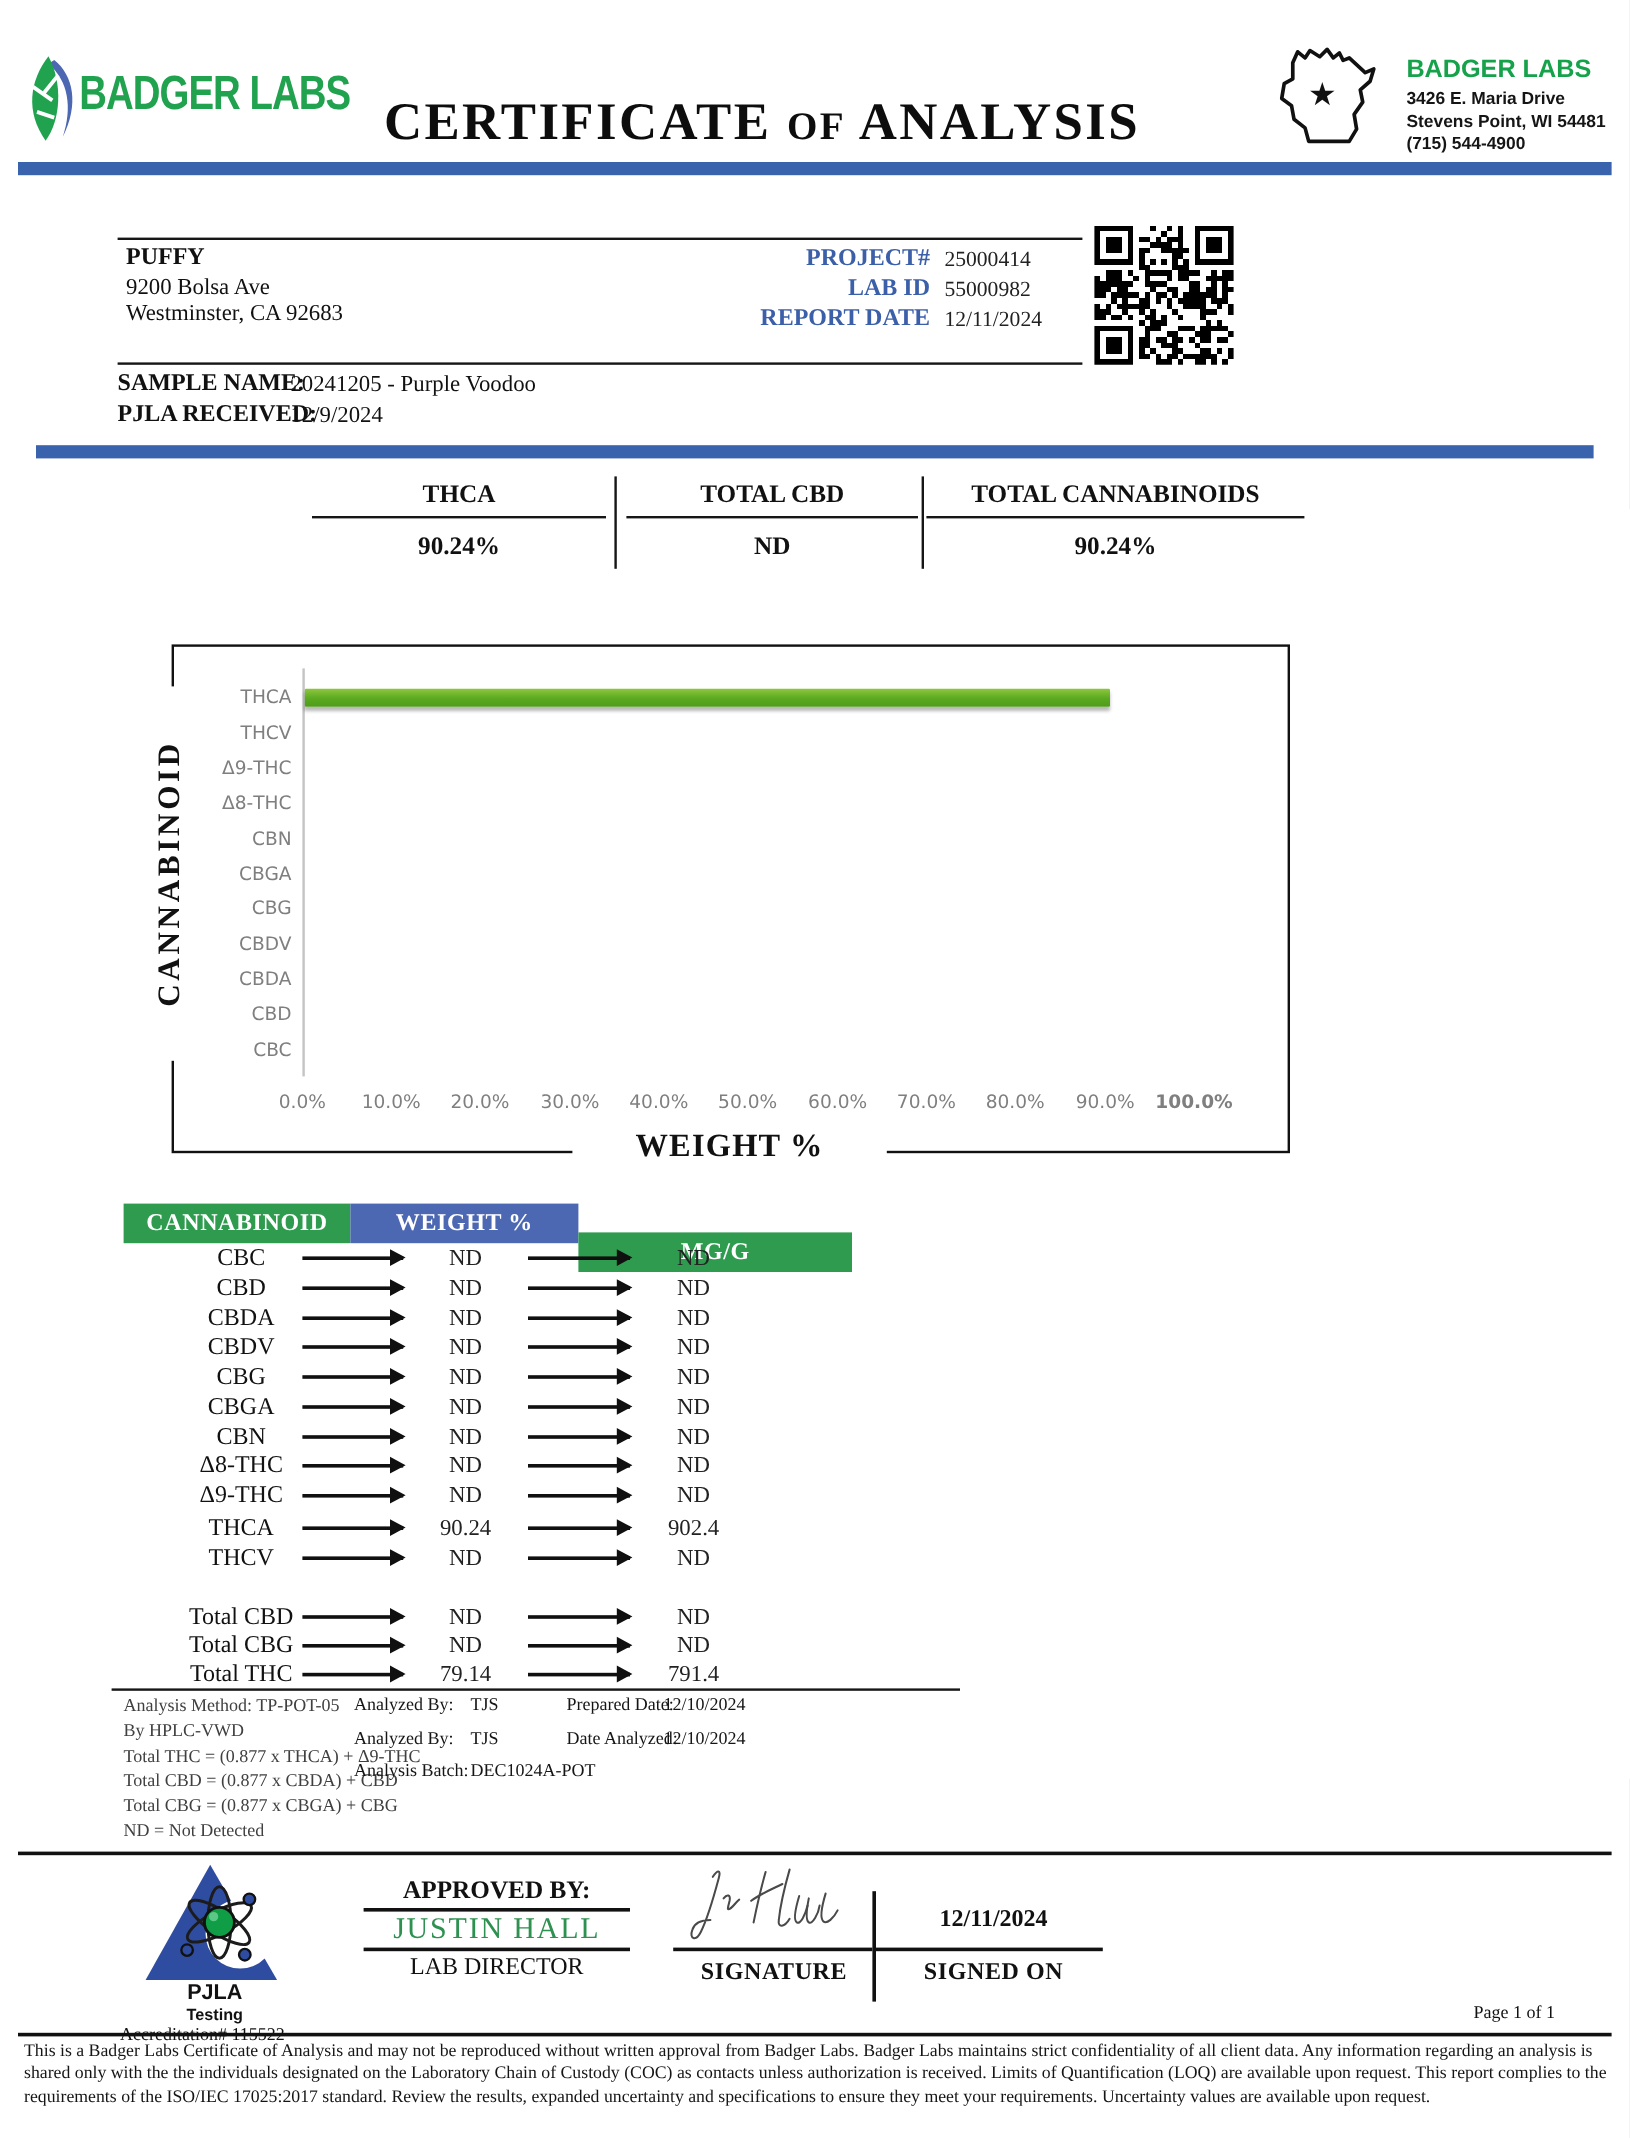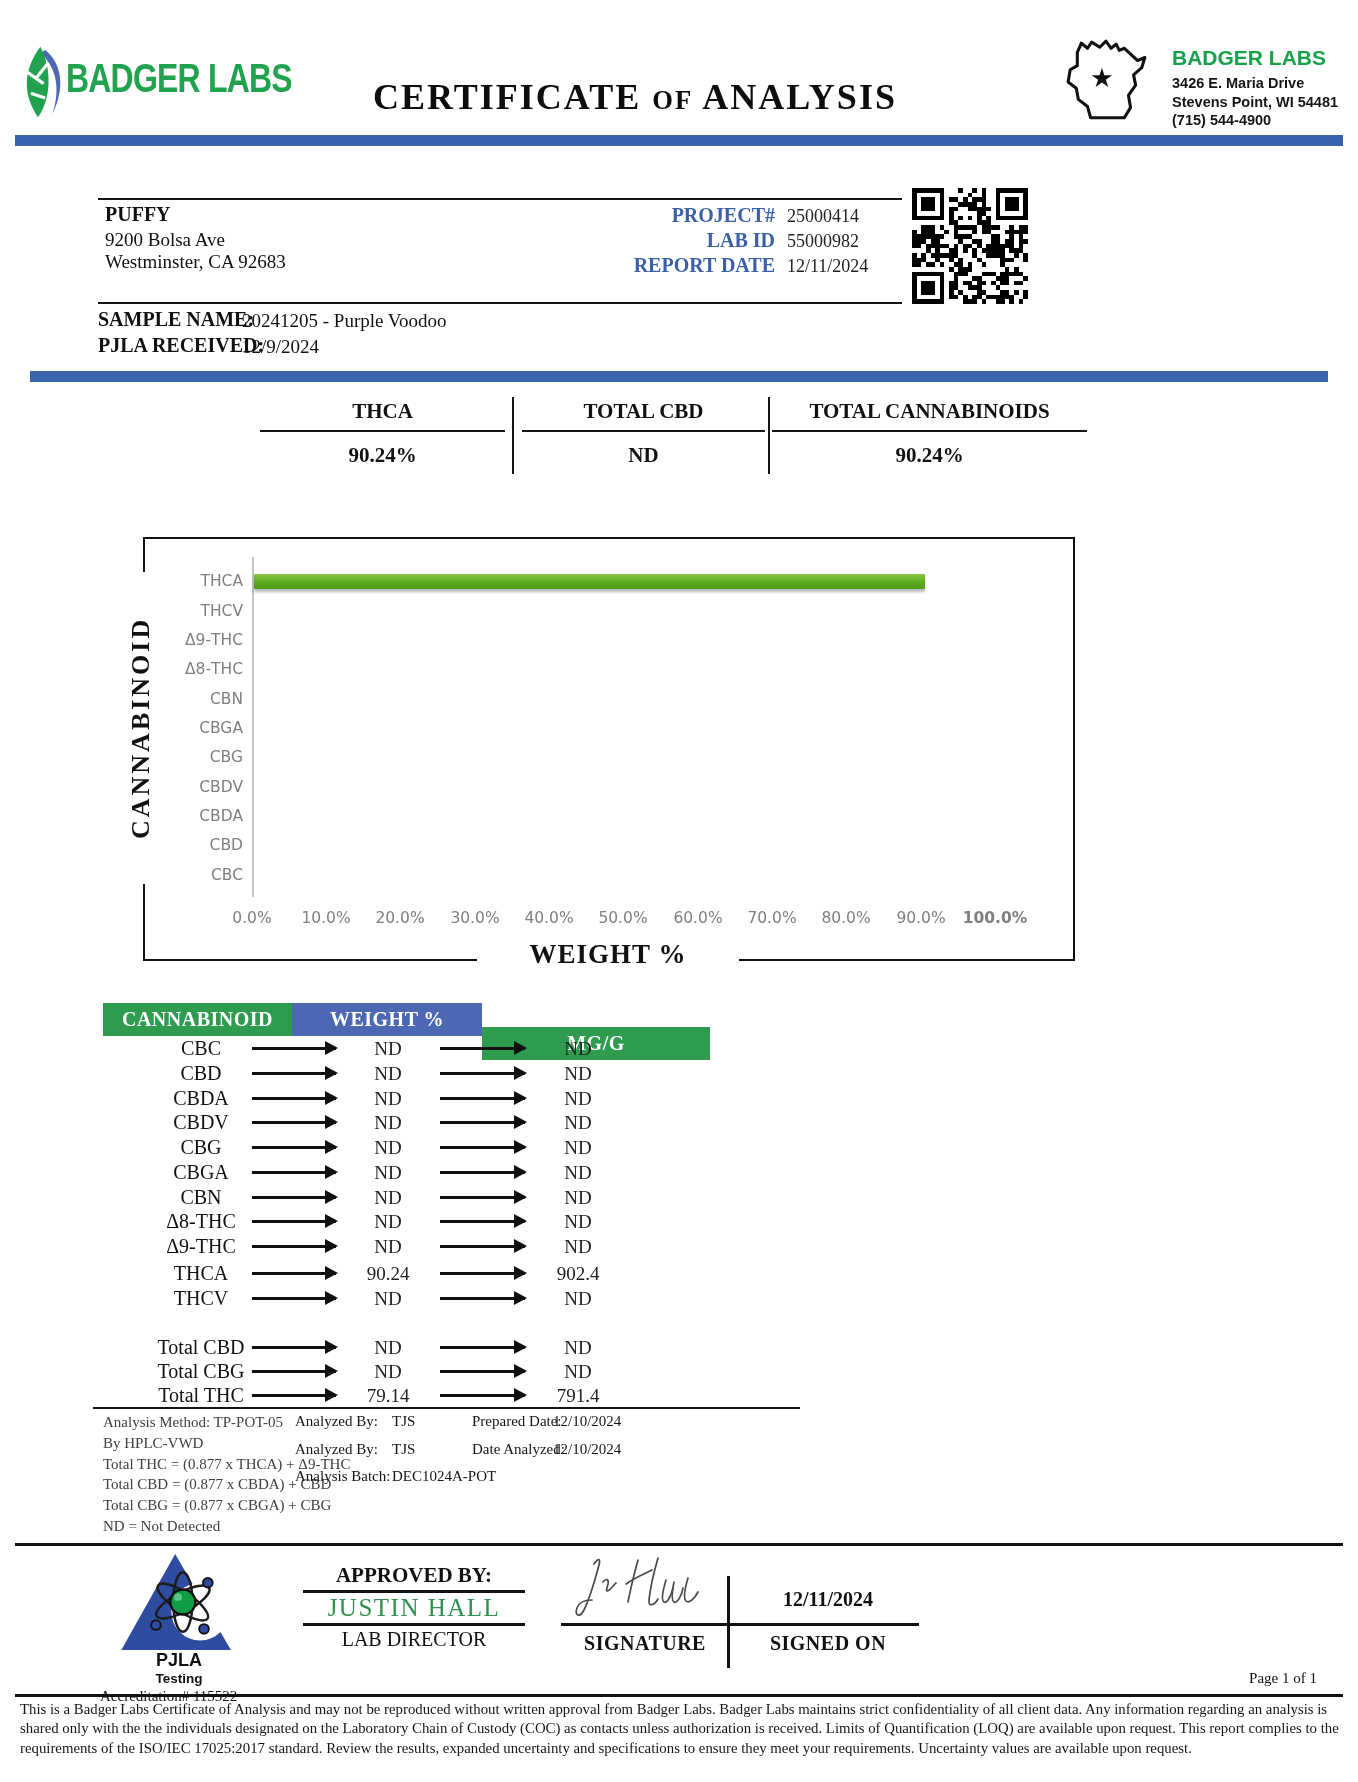--- a/index.html
+++ b/index.html
@@ -3,21 +3,21 @@
 <meta charset="utf-8">
 <style>
   html,body{margin:0;padding:0;background:#e8e8e8;}
   .page{position:relative;width:1358px;height:1782px;background:#fff;overflow:hidden;
         font-family:"Liberation Serif",serif;color:#111;margin:0 auto;}
   .abs{position:absolute;}
 
   
   .logo-text{left:66px;top:56px;font-family:"Liberation Sans",sans-serif;font-weight:700;
              font-size:40px;color:#21a24f;letter-spacing:-1px;transform:scaleX(0.80);transform-origin:left center;white-space:nowrap;}
-  .cert-title{left:315px;top:76px;width:640px;text-align:center;font-weight:700;font-size:36px;
+  .cert-title{left:315px;top:76px;width:640px;text-align:center;font-weight:700;font-size:44px;
               letter-spacing:2px;color:#0d0d0d;white-space:nowrap;}
   .cert-title .of{font-size:0.74em;}
   .lab-name{left:1172px;top:46px;font-family:"Liberation Sans",sans-serif;font-weight:700;
             font-size:21px;color:#16a24b;white-space:nowrap;}
   .lab-addr{left:1172px;top:74px;font-family:"Liberation Sans",sans-serif;font-weight:700;
             font-size:14.5px;line-height:18.5px;color:#151515;}
   .bluebar{background:#3a63ad;height:11px;}
   .bar1{left:15px;top:135px;width:1328px;}
   .bar2{left:30px;top:371px;width:1298px;}
 
@@ -101,21 +101,21 @@
   .appr-name{left:298px;top:1594px;width:232px;text-align:center;font-size:25px;color:#2e9150;letter-spacing:1.5px;}
   .appr-l2{left:303px;top:1623px;width:222px;height:3px;background:#111;}
   .appr-title{left:303px;top:1628px;width:222px;text-align:center;font-size:20px;}
   .sig-svg{left:570px;top:1550px;width:150px;height:72px;}
   .sig-line{left:561px;top:1623px;width:166px;height:3px;background:#111;}
   .sig-div{left:727px;top:1576px;width:3px;height:92px;background:#111;}
   .signed-date{left:737px;top:1588px;width:182px;text-align:center;font-size:20px;font-weight:700;}
   .date-line{left:729px;top:1623px;width:190px;height:3px;background:#111;}
   .sig-label{left:565px;top:1632px;width:160px;text-align:center;font-size:20px;font-weight:700;letter-spacing:0.5px;}
   .signedon-label{left:737px;top:1632px;width:182px;text-align:center;font-size:20px;font-weight:700;letter-spacing:0.5px;}
-  .page-num{left:1228px;top:1670px;width:110px;text-align:center;font-size:15px;}
+  .page-num{left:1228px;top:1670px;width:110px;text-align:left;font-size:15px;}
   .botline{left:15px;top:1694px;width:1328px;height:2.5px;background:#111;}
   .disclaimer{left:20px;top:1700px;width:1324px;font-size:14.8px;line-height:19.4px;color:#151515;}
 </style>
 </head>
 <body>
 
 <div class="page">
 
   <span class="abs" style="left:18px;top:44px;width:48px;height:76px;">
     <svg width="48" height="76" viewBox="0 0 60 92">

